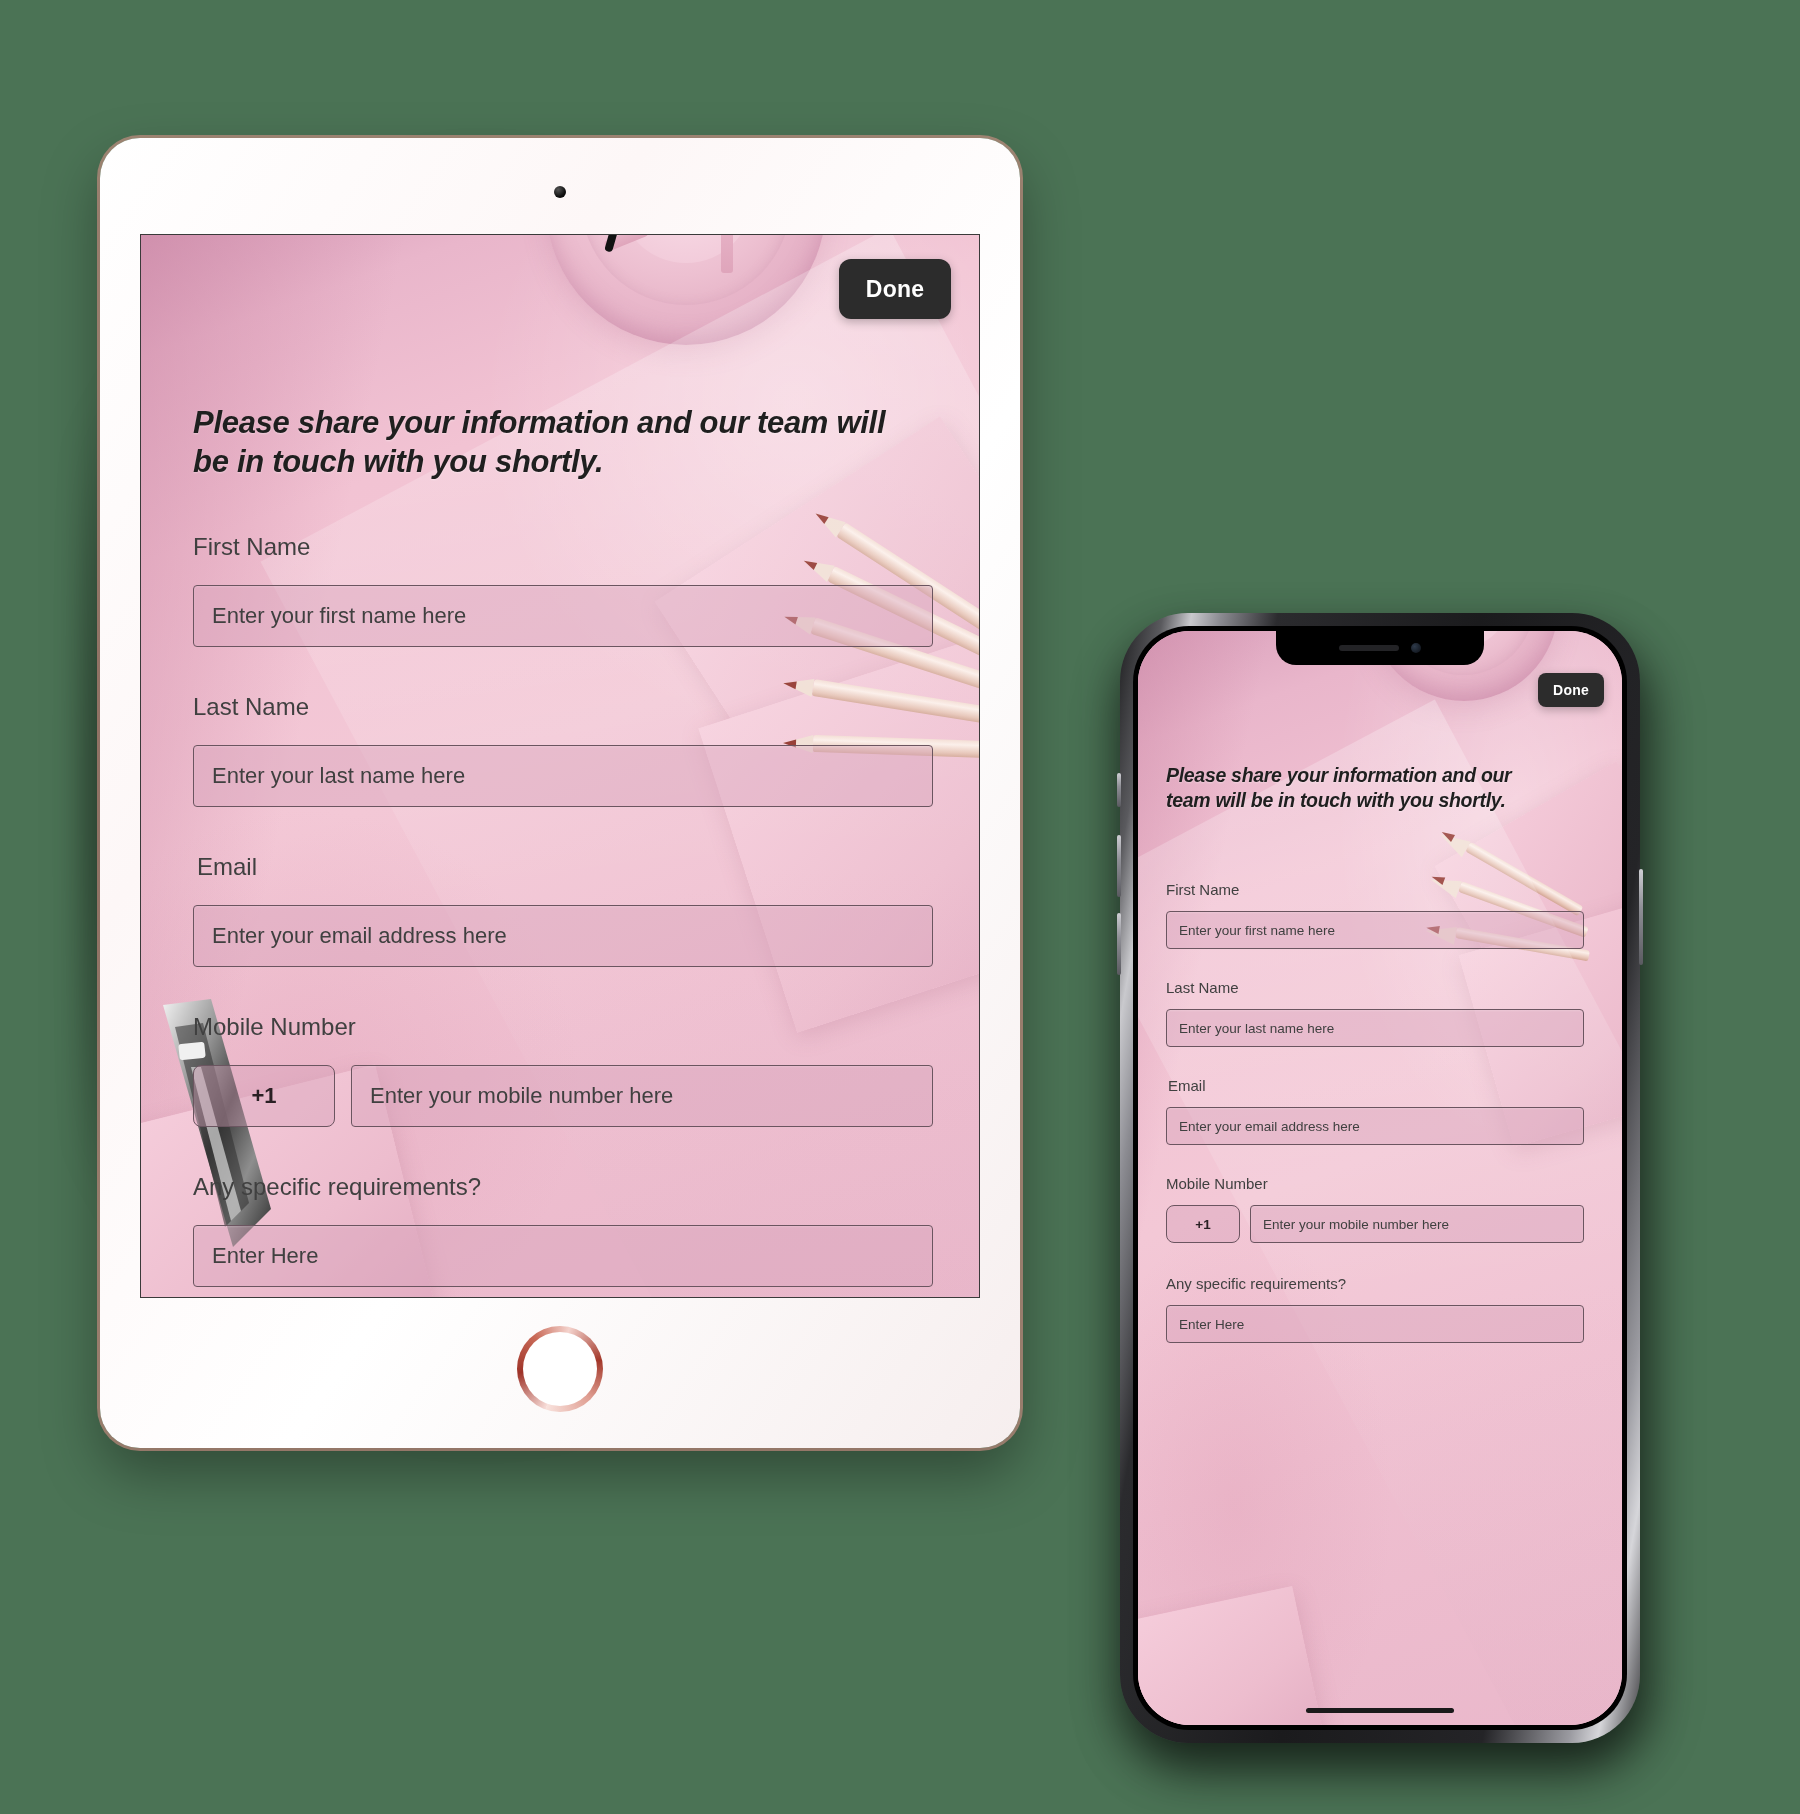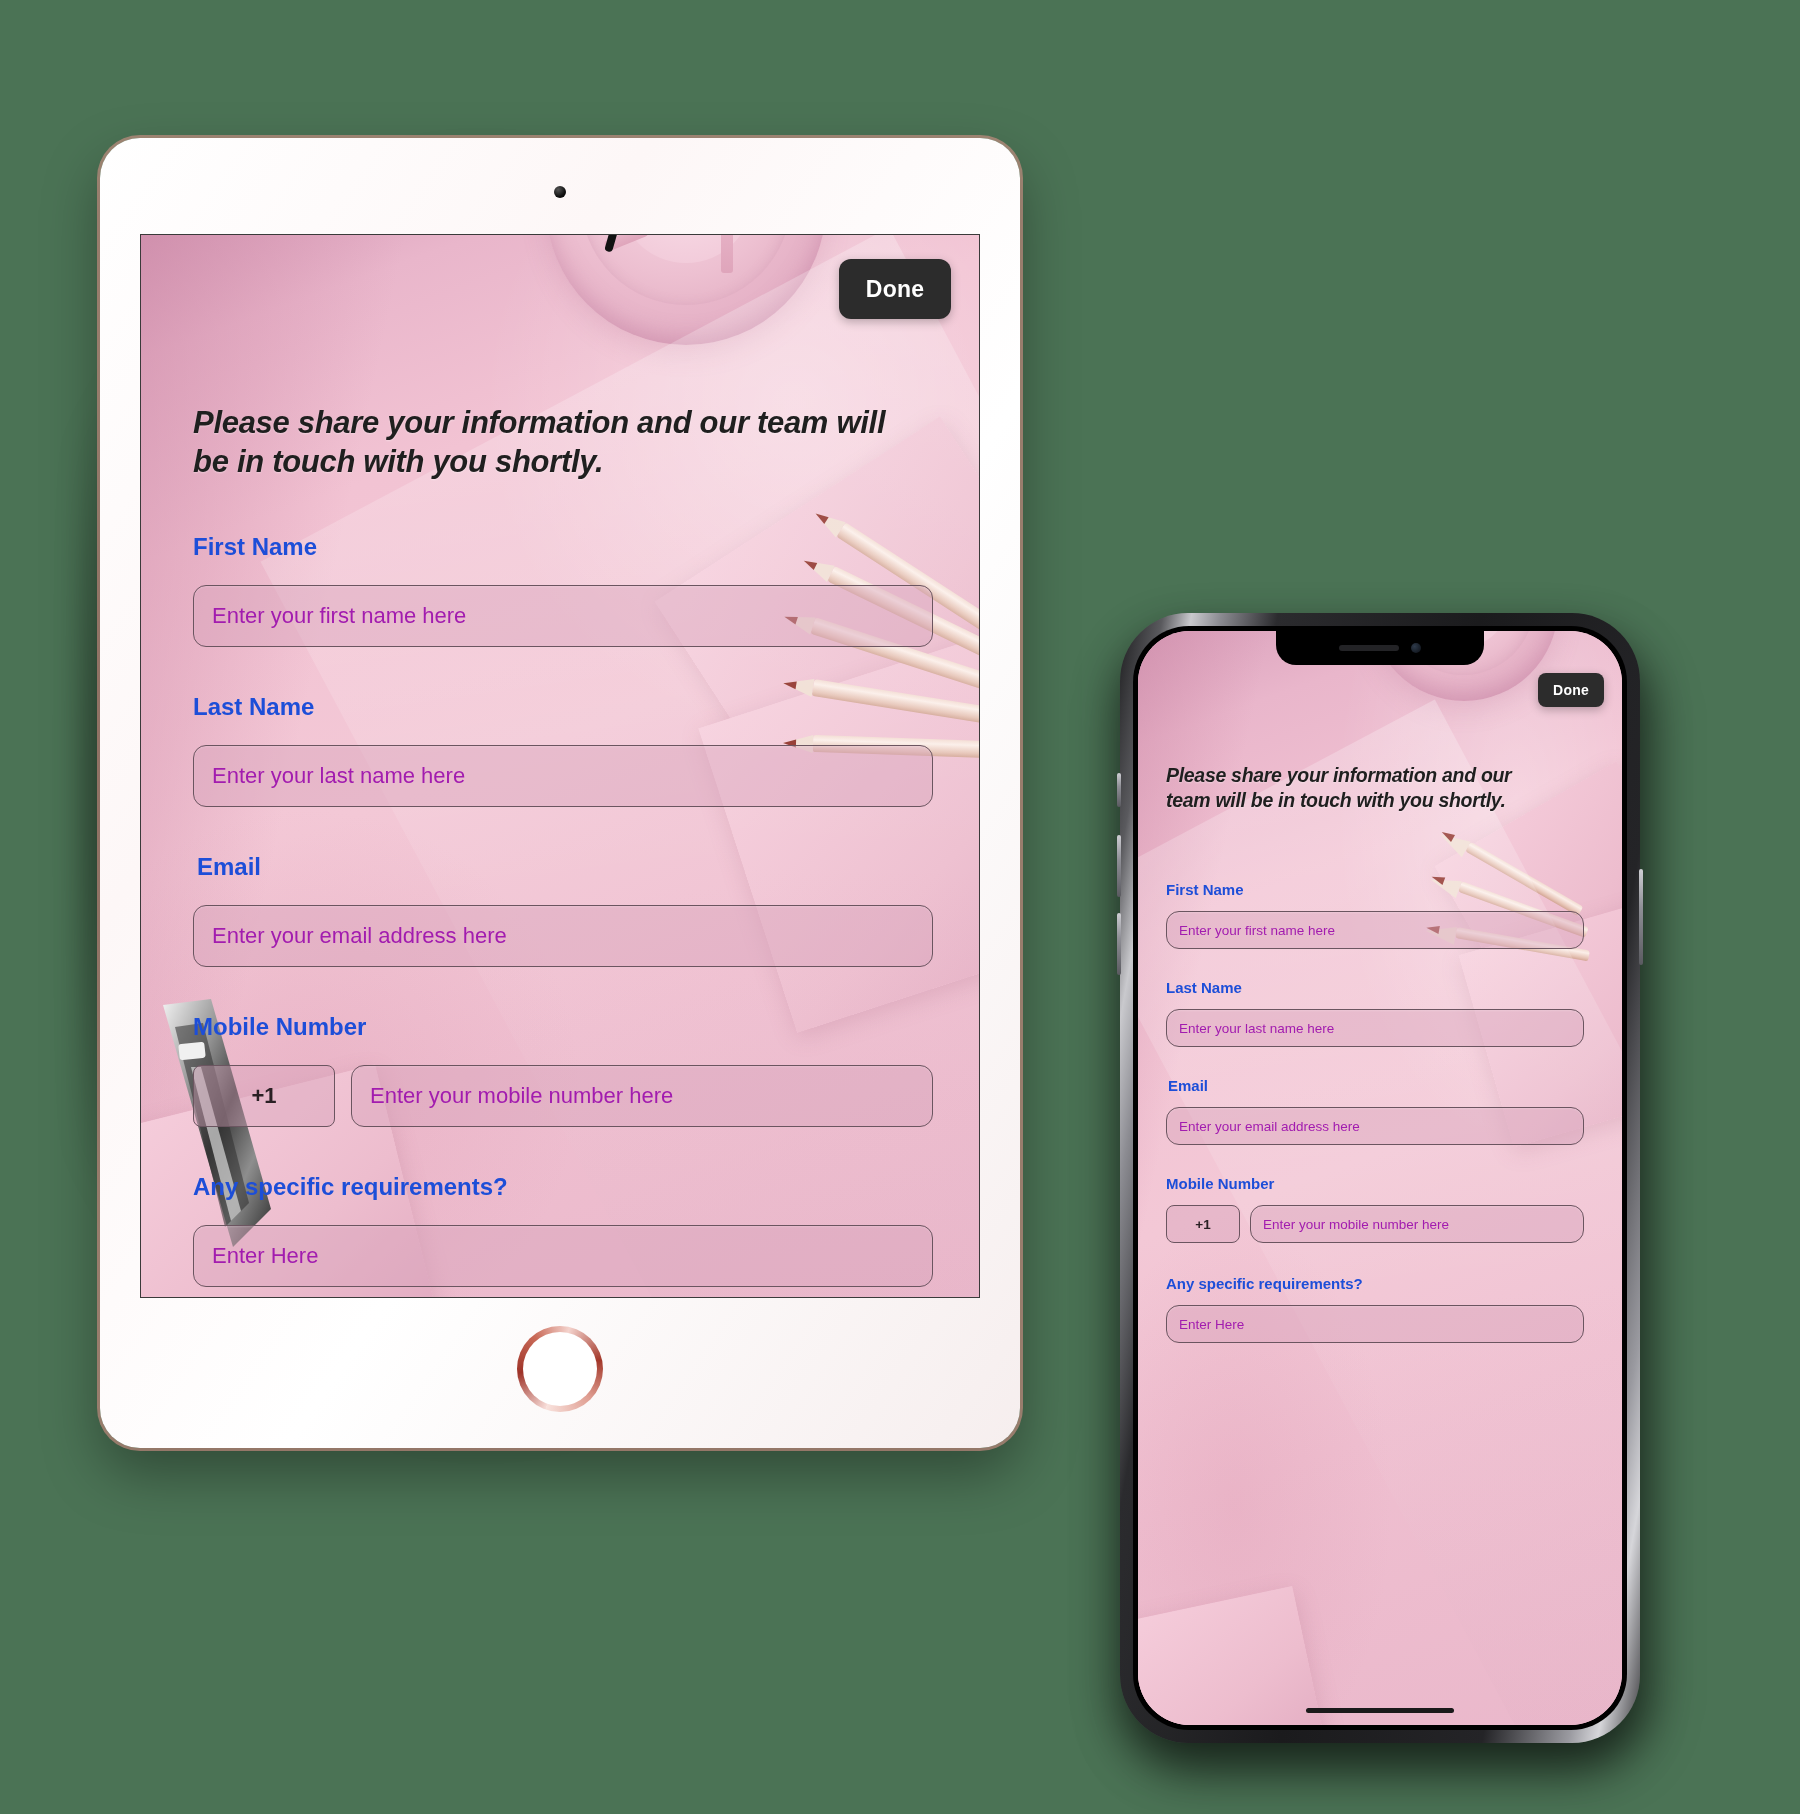--- a/index.html
+++ b/index.html
@@ -262,31 +262,31 @@
 
   .headline {
     font-style: italic;
     font-weight: 700;
     color: #1f1f1f;
     letter-spacing: -0.3px;
     text-shadow: 0 1px 2px rgba(255,255,255,0.35);
   }
 
   .field-label {
-    color: #1d4ed8;
-    font-weight: 700;
+    color: #404040;
+    font-weight: 400;
   }
 
   .input-box {
     display: flex;
     align-items: center;
     background: rgba(214,163,186,0.42);
     border: 1.5px solid #6b5560;
-    border-radius: 13px;
-    color: #a21caf;
+    border-radius: 4px;
+    color: #404040;
     cursor: text;
     box-shadow: inset 0 1px 2px rgba(255,255,255,0.18);
     text-align: center;
   }
   .cc-box {
     display: flex;
     align-items: center;
     justify-content: center;
     background: rgba(214,163,186,0.42);
     border: 1.5px solid #6b5560;

